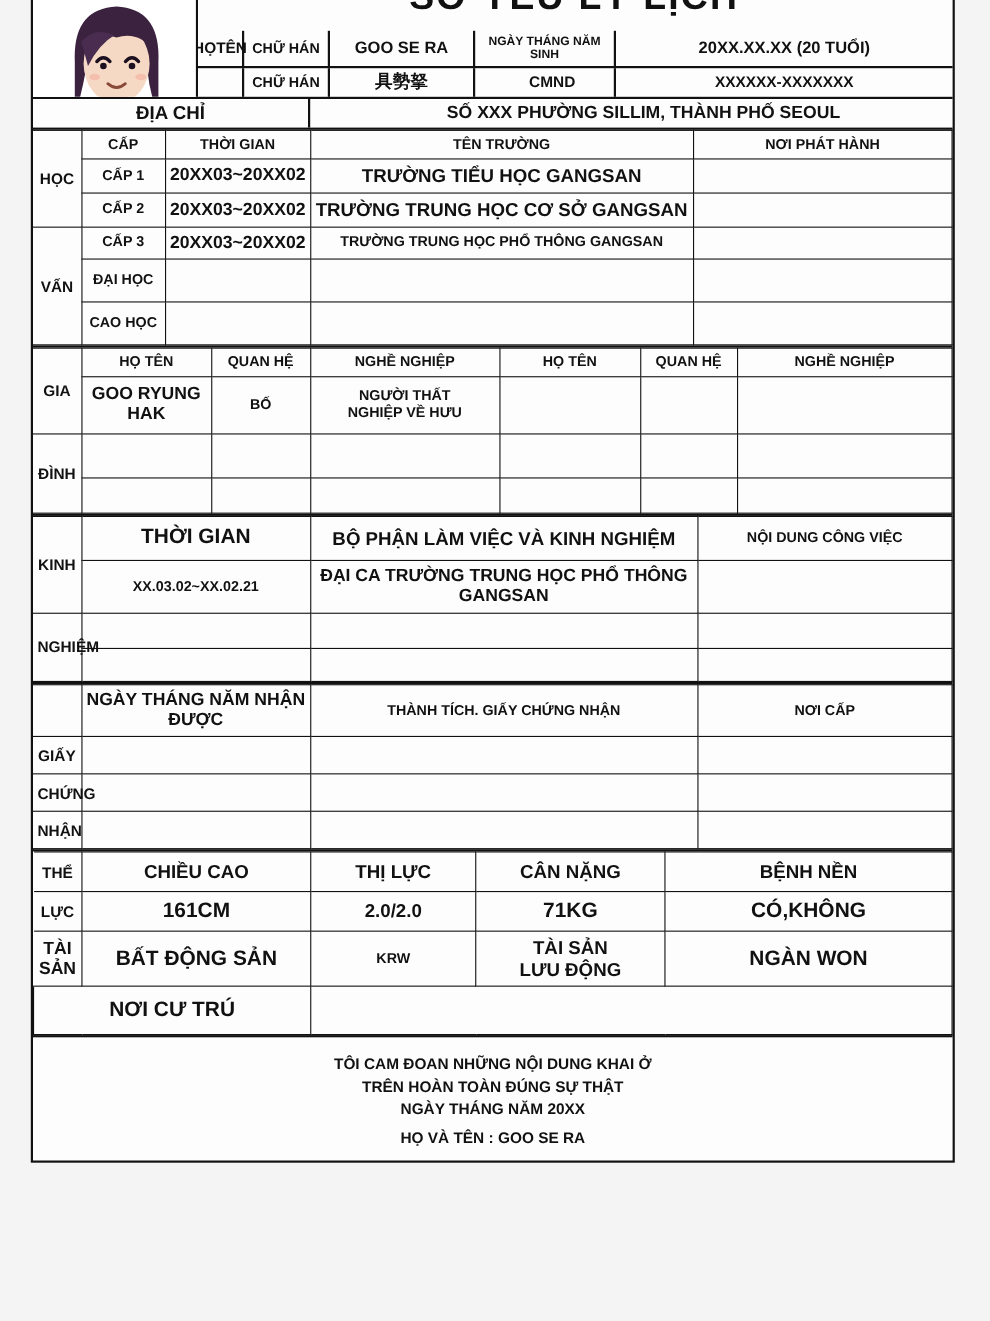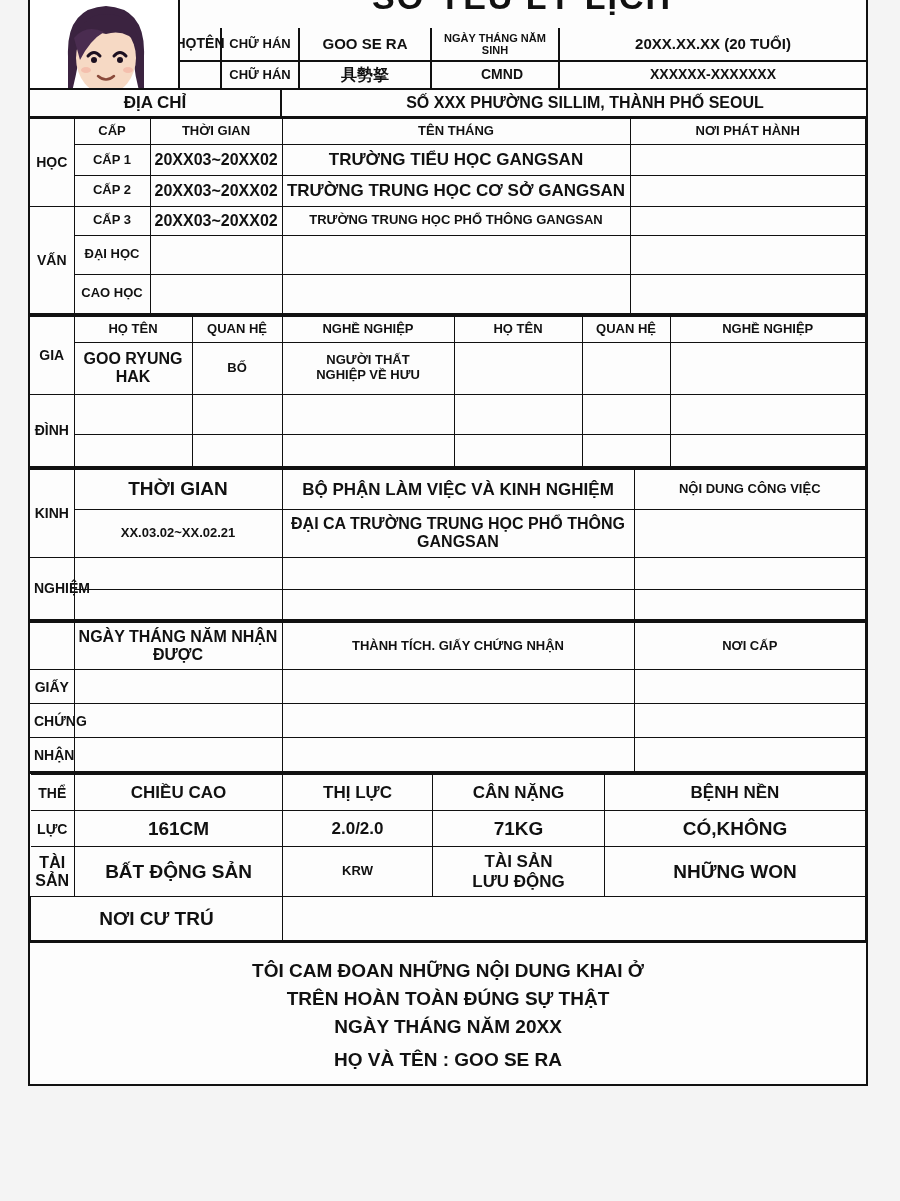--- a/index.html
+++ b/index.html
@@ -132,21 +132,21 @@
     border-top: 2px solid #111;
   }
 
   
   .footer {
     border-top: 2px solid #111;
     text-align: center;
     padding: 14px 10px 10px;
   }
   .footer div {
-    font-size: 19px;
+    font-size: 14px;
     font-weight: bold;
     line-height: 1.45;
   }
   .sig-row {
     margin-top: 6px;
     font-size: 19px;
     font-weight: bold;
   }
 </style>
 </head>
@@ -224,21 +224,21 @@
             <col style="width:76px">
             <col style="width:132px">
             <col style="width:348px">
             <col>
         </colgroup>
         <tbody>
           <tr>
             <td class="sect-label" rowspan="3">HỌC</td>
             <td class="mid">CẤP</td>
             <td class="mid">THỜI GIAN</td>
-            <td class="mid">TÊN THÁNG</td>
+            <td class="mid">TÊN TRƯỜNG</td>
             <td class="mid">NƠI PHÁT HÀNH</td>
           </tr>
           <tr>
             <td class="mid">CẤP 1</td>
             <td class="thin">20XX03~20XX02</td>
             <td class="big">TRƯỜNG TIỂU HỌC GANGSAN</td>
             <td></td>
           </tr>
           <tr>
             <td class="mid">CẤP 2</td>
@@ -418,21 +418,21 @@
           </tr>
           <tr style="height:42px">
             <td class="sect-label thin">
               <span>TÀI</span><br>
               <span>SẢN</span>
             </td>
             <td class="bigger">BẤT ĐỘNG SẢN</td>
             <td class="mid">KRW</td>
             <td class="big" style="white-space:pre-line">TÀI SẢN
 LƯU ĐỘNG</td>
-            <td class="bigger">NHỮNG WON</td>
+            <td class="bigger">NGÀN WON</td>
           </tr>
           <tr style="height:44px">
             <td class="bigger" colspan="2">NƠI CƯ TRÚ</td>
             <td colspan="3"></td>
           </tr>
         </tbody>
       </table>
     </div>
 
     <div class="footer">

